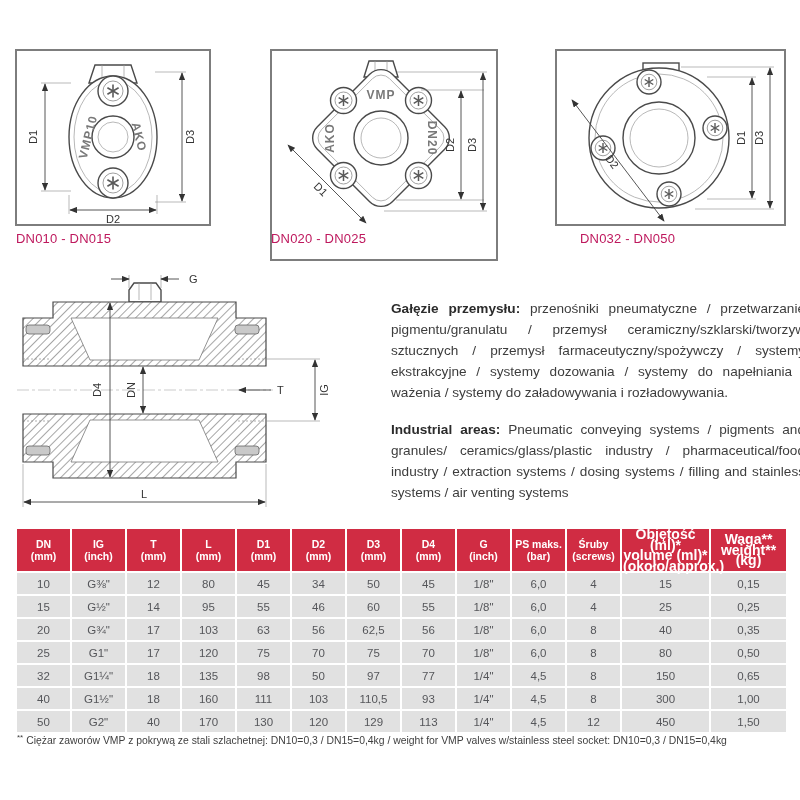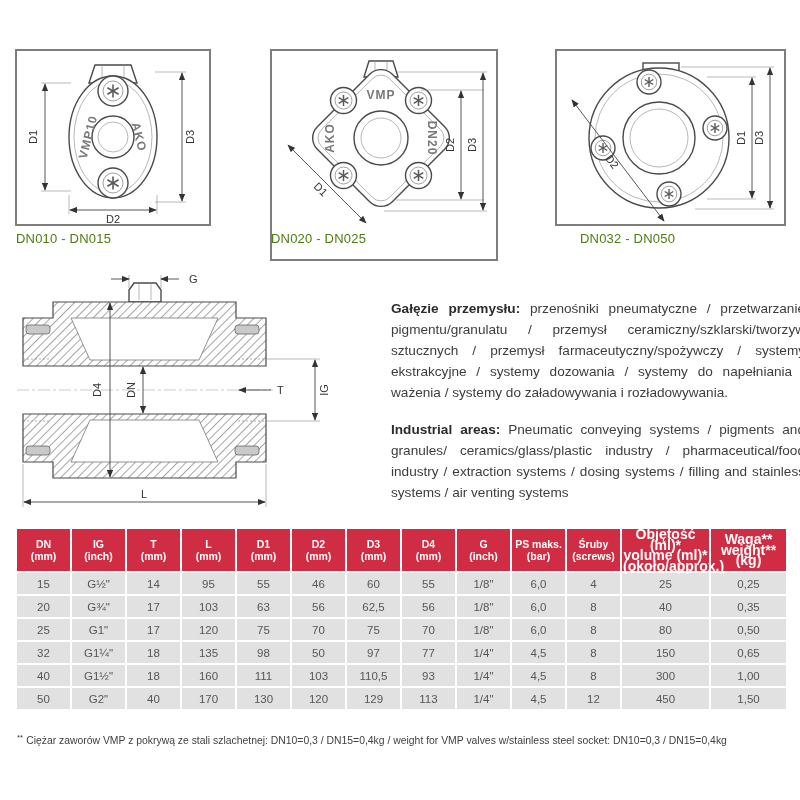--- a/index.html
+++ b/index.html
@@ -1,20 +1,20 @@
 <!DOCTYPE html>
 <html lang="pl"><head>
 <meta charset="utf-8">
 <style>
   html,body { margin:0; padding:0; background:#ffffff; }
   body { width:800px; height:800px; position:relative; font-family:"Liberation Sans", sans-serif; overflow:hidden; }
   .page { position:absolute; inset:0; background:#fff; }
 
   .dbox { position:absolute; border:2px solid #7d7d7d; background:#fff; box-sizing:border-box; }
-  .caption { position:absolute; font-size:13px; color:#4d7c0f; letter-spacing:.2px; }
+  .caption { position:absolute; font-size:13px; color:#be185d; letter-spacing:.2px; }
 
   .para { position:absolute; width:414px; font-size:13.6px; line-height:21px; color:#3d3d3d; text-align:justify; margin:16px; }
   .para b { color:#2b2b2b; }
 
   
   svg text { font-family:"Liberation Sans", sans-serif; font-size:11px; fill:#333; }
   .engrave { font-weight:bold; fill:#787878; font-size:12px; letter-spacing:1px; }
   .outline { stroke:#4a4a4a; stroke-width:1.4; fill:#fff; }
   .thin { stroke:#9a9a9a; stroke-width:0.7; fill:none; }
   .dim { stroke:#444; stroke-width:0.9; fill:none; }
@@ -302,20 +302,35 @@
           </th>
           <th class="h3">
             <span>Waga**</span>
             <span>weight**</span>
             <span>(kg)</span>
           </th>
         </tr>
     </thead>
     <tbody id="table-body">
         <tr>
+          <td>10</td>
+          <td>G⅜"</td>
+          <td>12</td>
+          <td>80</td>
+          <td>45</td>
+          <td>34</td>
+          <td>50</td>
+          <td>45</td>
+          <td>1/8"</td>
+          <td>6,0</td>
+          <td>4</td>
+          <td>15</td>
+          <td>0,15</td>
+        </tr>
+        <tr>
           <td>15</td>
           <td>G½"</td>
           <td>14</td>
           <td>95</td>
           <td>55</td>
           <td>46</td>
           <td>60</td>
           <td>55</td>
           <td>1/8"</td>
           <td>6,0</td>

